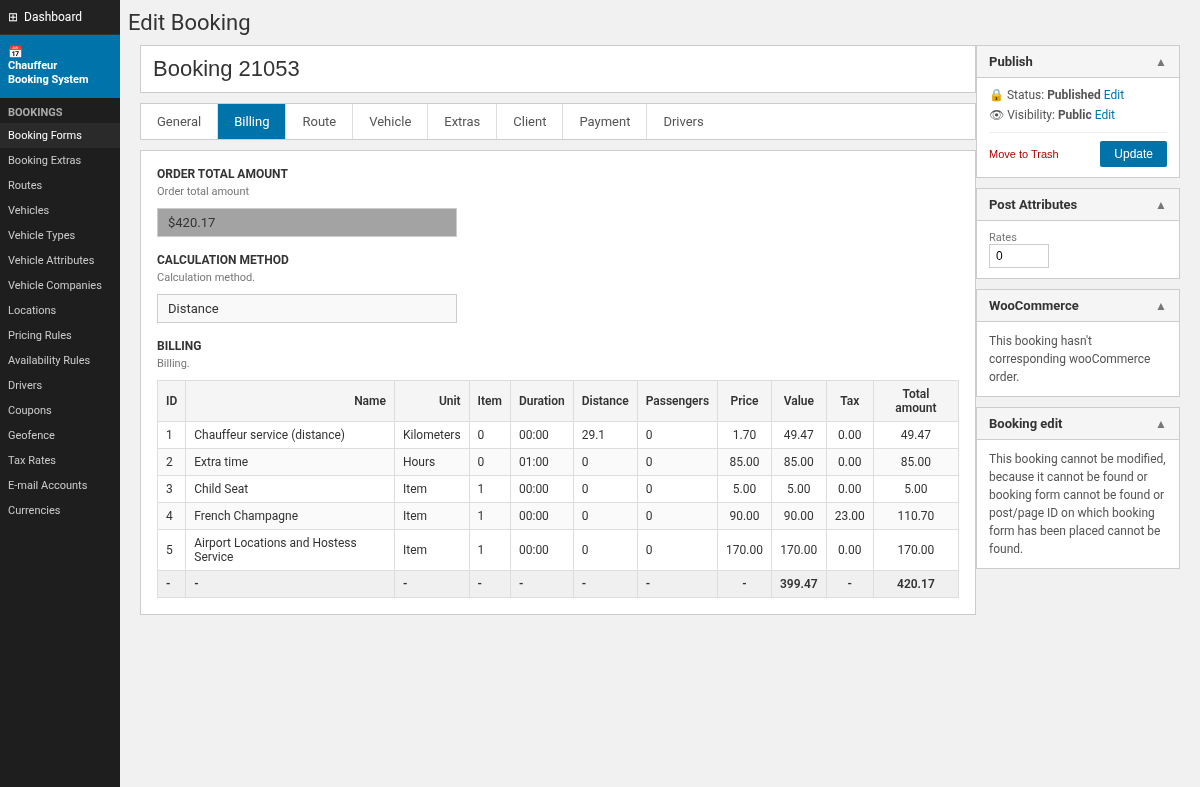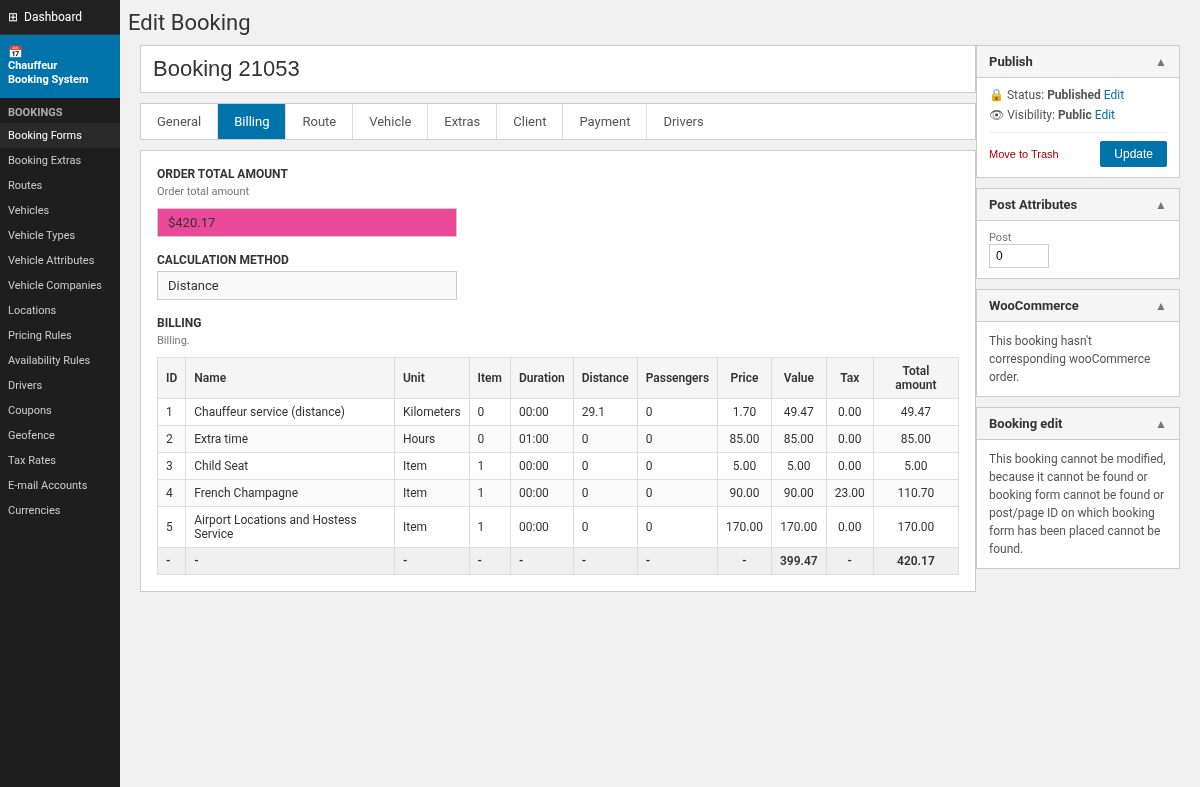--- a/index.html
+++ b/index.html
@@ -30,28 +30,28 @@
     .tabs-bar { background: #fff; border: 1px solid #ccc; display: flex; text-align: center; }
     .tab-item { padding: 10px 16px; cursor: pointer; border-right: 1px solid #ddd; color: #555; font-size: 13px; }
     .tab-item:last-child { border-right: none; }
     .tab-item.active { background: #0073aa; color: #fff; }
 
     .panel { background: #fff; border: 1px solid #ccc; padding: 16px; }
 
     .section-title { font-size: 12px; font-weight: bold; text-transform: uppercase; color: #333; margin-bottom: 4px; }
     .section-desc { font-size: 11px; color: #777; margin-bottom: 10px; }
 
-    .readonly-input { border: 1px solid #ccc; padding: 6px 10px; font-size: 13px; color: #333; background: #ec4899; display: inline-block; min-width: 300px; }
+    .readonly-input { border: 1px solid #ccc; padding: 6px 10px; font-size: 13px; color: #333; background: #a3a3a3; display: inline-block; min-width: 300px; }
     .readonly-select { border: 1px solid #ccc; padding: 6px 10px; font-size: 13px; color: #333; background: #f9f9f9; display: inline-block; min-width: 300px; }
 
     .section-divider { margin: 16px 0; }
 
     
     .billing-table { width: 100%; border-collapse: collapse; font-size: 12px; }
-    .billing-table th { background: #f5f5f5; border: 1px solid #ddd; padding: 6px 8px; text-align: left; font-weight: 600; color: #333; }
+    .billing-table th { background: #f5f5f5; border: 1px solid #ddd; padding: 6px 8px; text-align: right; font-weight: 600; color: #333; }
     .billing-table td { border: 1px solid #ddd; padding: 6px 8px; color: #333; }
     .billing-table tr:nth-child(even) { background: #fafafa; }
     .billing-table td.num, .billing-table th.num { text-align: center; }
     .billing-table tr.summary-row td { background: #f0f0f0; font-weight: 600; }
 
     
     #right-sidebar { width: 204px; flex-shrink: 0; display: flex; flex-direction: column; gap: 10px; overflow-y: auto; }
 
     .meta-box { background: #fff; border: 1px solid #ccc; }
     .meta-box-header { background: #f5f5f5; border-bottom: 1px solid #ccc; padding: 8px 12px; display: flex; justify-content: space-between; align-items: center; }
@@ -137,20 +137,21 @@
         <div>
           <div class="section-title">ORDER TOTAL AMOUNT</div>
           <div class="section-desc">Order total amount</div>
           <div class="readonly-input">$420.17</div>
         </div>
 
         <div class="section-divider"></div>
 
         <div>
           <div class="section-title">CALCULATION METHOD</div>
+          <div class="section-desc">Calculation method.</div>
           <div class="readonly-select">Distance</div>
         </div>
 
         <div class="section-divider"></div>
 
         <div>
           <div class="section-title">BILLING</div>
           <div class="section-desc">Billing.</div>
 
           <table class="billing-table">
@@ -279,21 +280,21 @@
           </div>
         </div>
       </div>
 
       <div class="meta-box">
         <div class="meta-box-header">
           <span class="meta-box-title">Post Attributes</span>
           <span class="chevron">▲</span>
         </div>
         <div class="meta-box-body">
-          <div class="meta-label">Post</div>
+          <div class="meta-label">Rates</div>
           <input class="order-input" type="text" value="0" style="">
         </div>
       </div>
 
       <div class="meta-box">
         <div class="meta-box-header">
           <span class="meta-box-title">WooCommerce</span>
           <span class="chevron">▲</span>
         </div>
         <div class="meta-box-body">

